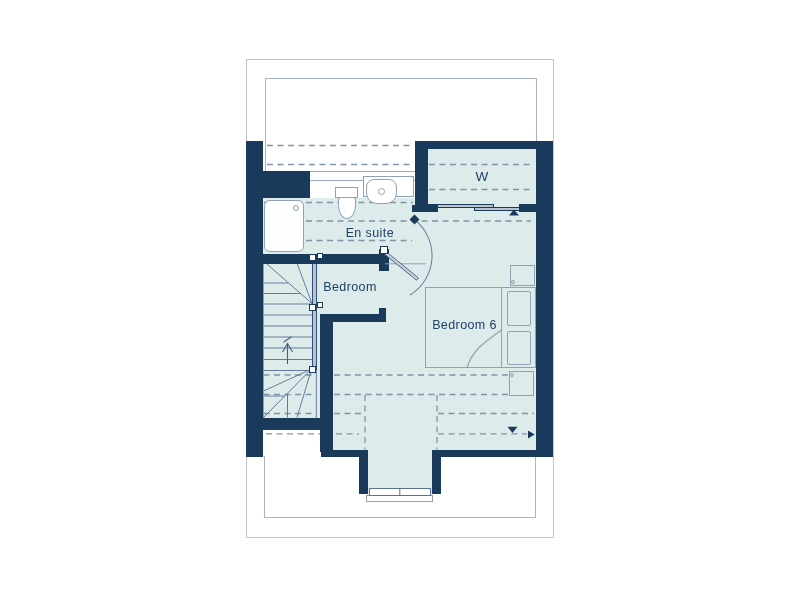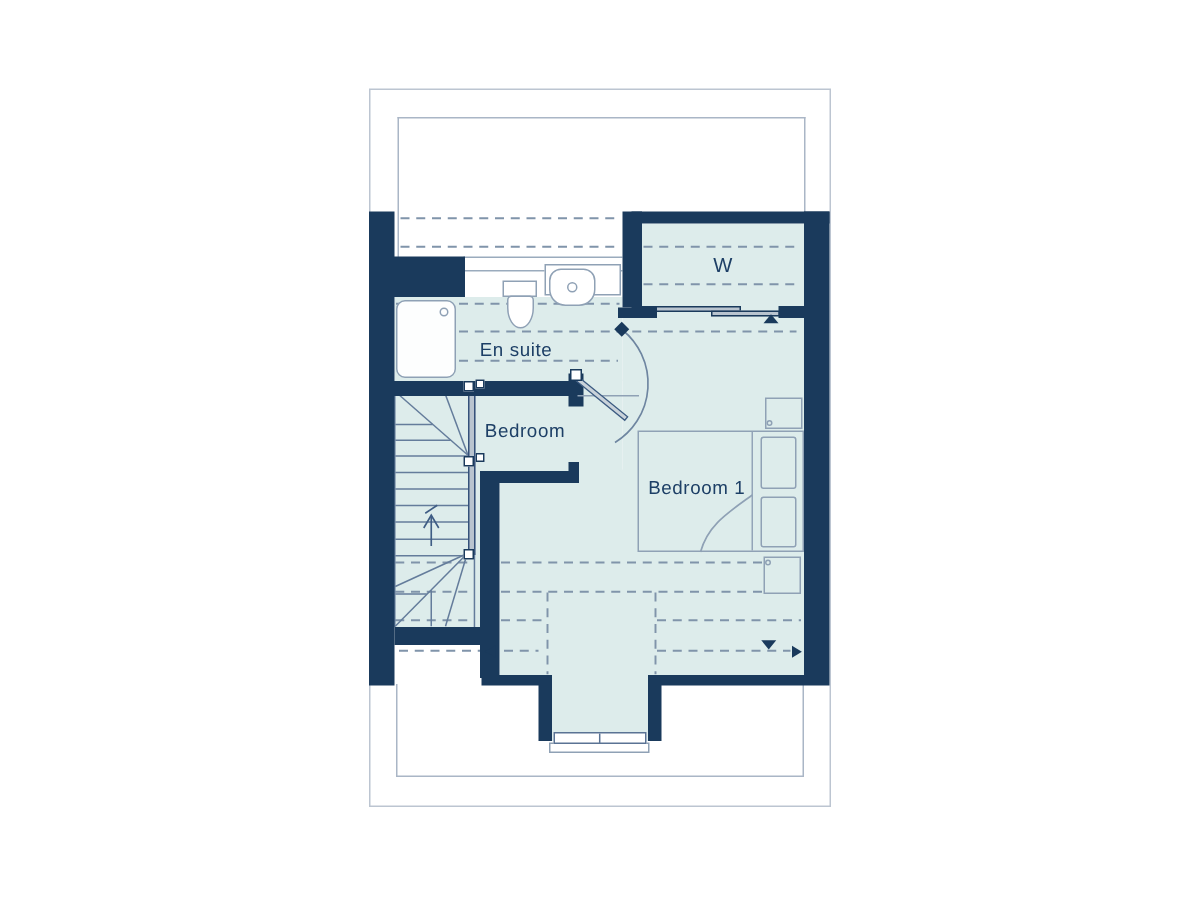--- a/index.html
+++ b/index.html
@@ -169,17 +169,17 @@
     <polygon points="528,430.5 528,438.5 534.6,434.5" fill="#1a3a5c"></polygon>
   </svg>
   <div class="abs z7 hinge"></div>
   <div class="abs z7 newel" style="left:308.5px;top:253.5px;width:7px;height:7px;"></div>
   <div class="abs z7 newel" style="left:316.5px;top:252.5px;width:6px;height:6px;"></div>
   <div class="abs z7 newel" style="left:308.5px;top:303.5px;width:7px;height:7px;"></div>
   <div class="abs z7 newel" style="left:316.5px;top:302px;width:6px;height:6px;"></div>
   <div class="abs z7 newel" style="left:308.5px;top:365.5px;width:7px;height:7px;"></div>
 
   <div class="abs label" style="left:467px;top:169px;width:30px;font-size:13.5px;">W</div>
-  <div class="abs label" style="left:294px;top:226px;width:100px;">En suite</div>
+  <div class="abs label" style="left:294px;top:226px;width:100px;text-align:right;">En suite</div>
   <div class="abs label" style="left:300px;top:280px;width:100px;">Bedroom</div>
-  <div class="abs label" style="left:414px;top:318px;width:101px;">Bedroom 1</div>
+  <div class="abs label" style="left:414px;top:318px;width:101px;">Bedroom 6</div>
 
 </div>
 
 </body></html>

